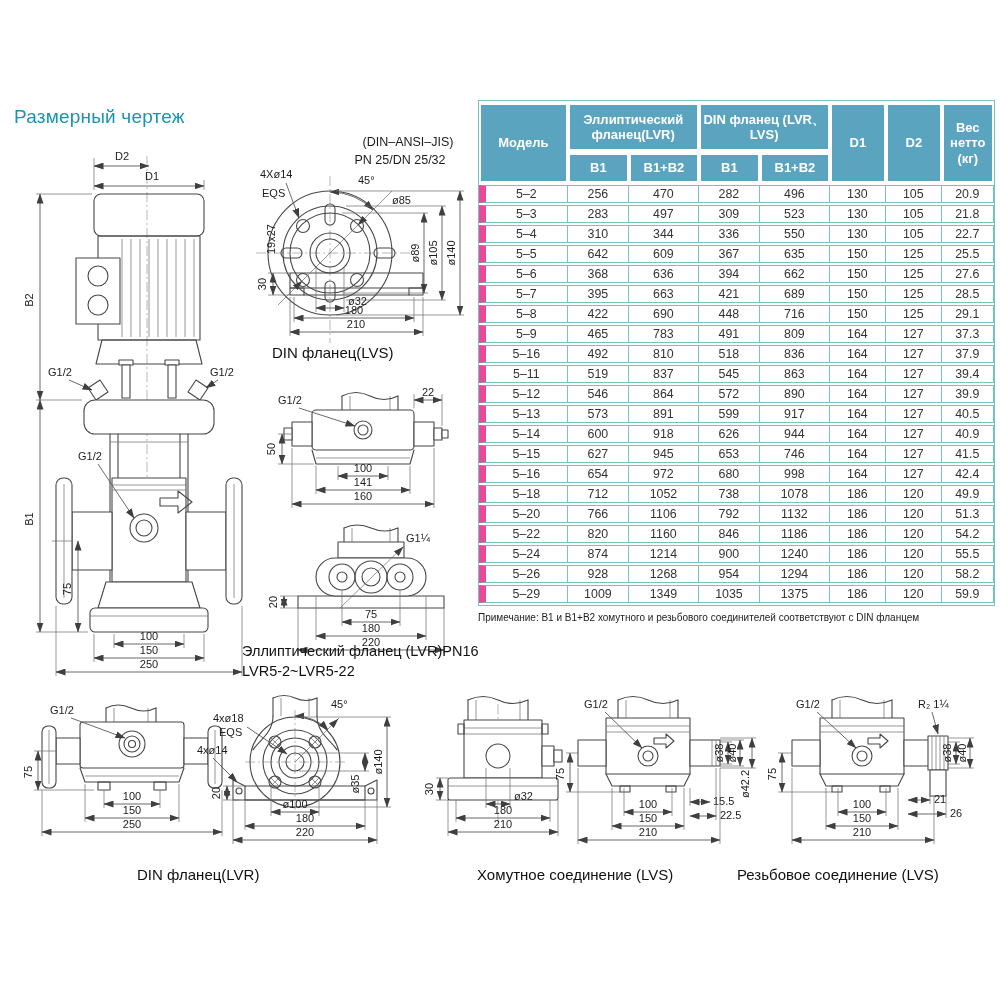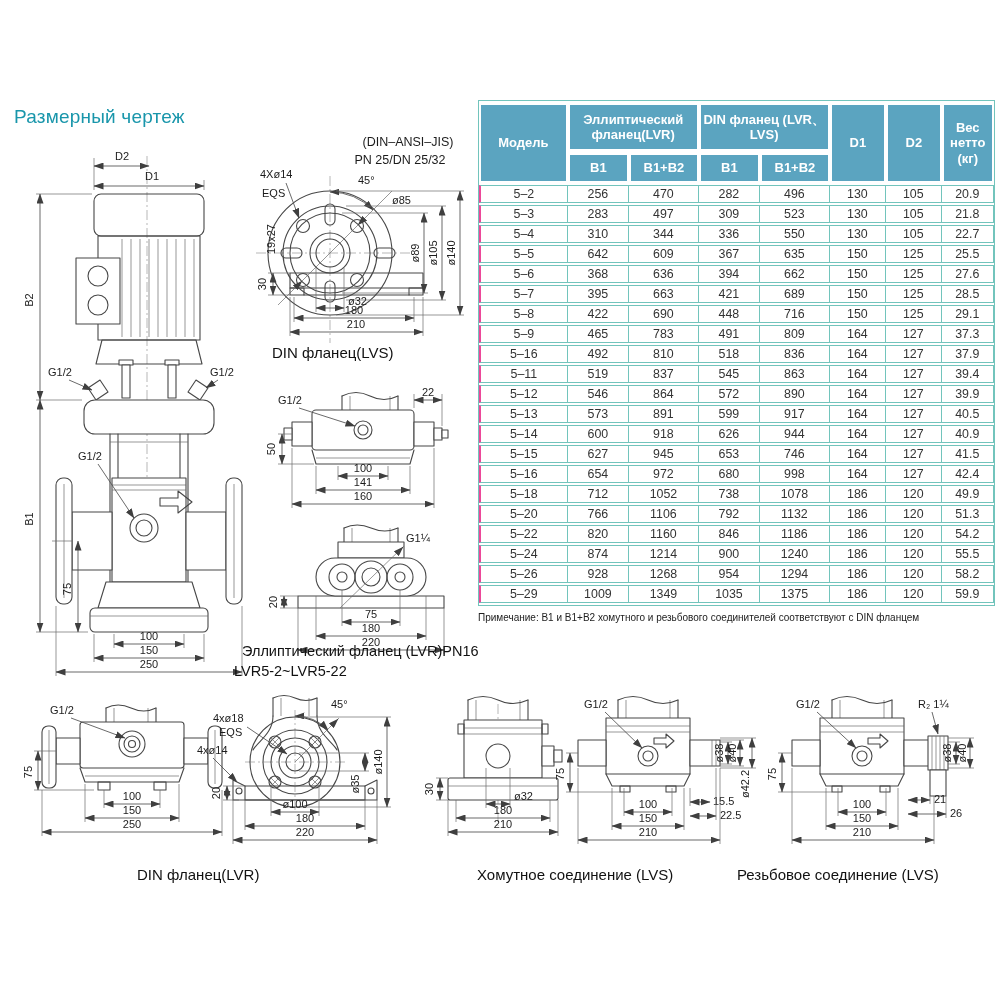--- a/index.html
+++ b/index.html
@@ -6,21 +6,21 @@
   #page{position:relative;width:1000px;height:1000px;background:#fff;overflow:hidden;font-family:"Liberation Sans",sans-serif}
   .abs{position:absolute}
   #title{left:14px;top:106px;font-size:19px;font-weight:normal;color:#1996ab;letter-spacing:.2px}
   
   #tableWrap{left:478px;top:100px;width:517px;border:1px solid #72c4bc;background:#fff;box-sizing:border-box}
   table.spec{border-collapse:separate;border-spacing:0 2px;table-layout:fixed;width:100%;}
   table.spec th{background:#5ba4c0;color:#fff;font-weight:bold;font-size:13px;line-height:1.18;border:2px solid #fff;padding:1px 0;vertical-align:middle;text-align:center}
   table.spec thead tr.gr th{height:42px}
   table.spec thead tr.sub th{height:24px}
   table.spec td{border:1px solid #72c4bc;border-left:none;text-align:center;font-size:12.4px;color:#333;height:16px;line-height:16px;padding:0}
-  table.spec td:first-child{border-left:2px solid #ec4899}
+  table.spec td:first-child{border-left:7px solid #ec4899}
   #note{left:478px;top:611px;width:516px;font-size:10px;color:#222;line-height:1.3}
   .cap{position:absolute;font-size:15px;color:#111;white-space:nowrap}
   .capC{text-align:left;white-space:normal}
   
   svg.d{position:absolute;overflow:visible}
   svg.d text{font-family:"Liberation Sans",sans-serif;font-size:11px;fill:#1c1c1c}
   svg.d text.mid{text-anchor:middle}
   svg.d text.f12{font-size:12.5px}
   .s{stroke:#474747;stroke-width:1.1;fill:none;stroke-linejoin:round;stroke-linecap:round}
   .sf{stroke:#474747;stroke-width:1.1;fill:#fff;stroke-linejoin:round}
@@ -217,21 +217,21 @@
   <line class="dim" x1="90" y1="104" x2="148" y2="104" marker-start="url(#ma)" marker-end="url(#ma)"></line>
   <text class="mid" x="119" y="100">75</text>
   <path class="t" d="M64,78V122M174,78V122"></path>
   <line class="dim" x1="64" y1="118" x2="174" y2="118" marker-start="url(#ma)" marker-end="url(#ma)"></line>
   <text class="mid" x="119" y="114">180</text>
   <path class="t" d="M46,90V136M192,90V136"></path>
   <line class="dim" x1="46" y1="132" x2="192" y2="132" marker-start="url(#ma)" marker-end="url(#ma)"></line>
   <text class="mid" x="119" y="128">220</text>
 </svg>
 <div class="cap capC abs" style="left:242px;top:643px;width:240px;font-size:14.5px">Эллиптический фланец (LVR)PN16</div>
-<div class="cap capC abs" style="left:234px;top:663px;width:240px;font-size:14.5px">LVR5-2~LVR5-22</div>
+<div class="cap capC abs" style="left:242px;top:663px;width:240px;font-size:14.5px">LVR5-2~LVR5-22</div>
 
 <svg class="d" style="left:28px;top:698px" width="200" height="152">
   <path class="s" d="M78,10V24M128,10V24"></path>
       <path class="t" d="M86,10V24M120,10V24"></path>
   <path class="s" d="M78,10q12,-6 25,0t25,0"></path>
   <rect class="sf" x="52" y="24" width="104" height="46" rx="3"></rect>
   <path class="s" d="M52,70L57,84L151,84L156,70"></path>
   <line class="t" x1="57" y1="78" x2="151" y2="78"></line>
   <rect class="sf" x="28" y="40" width="24" height="26"></rect>
       <rect class="sf" x="156" y="40" width="24" height="26"></rect>

